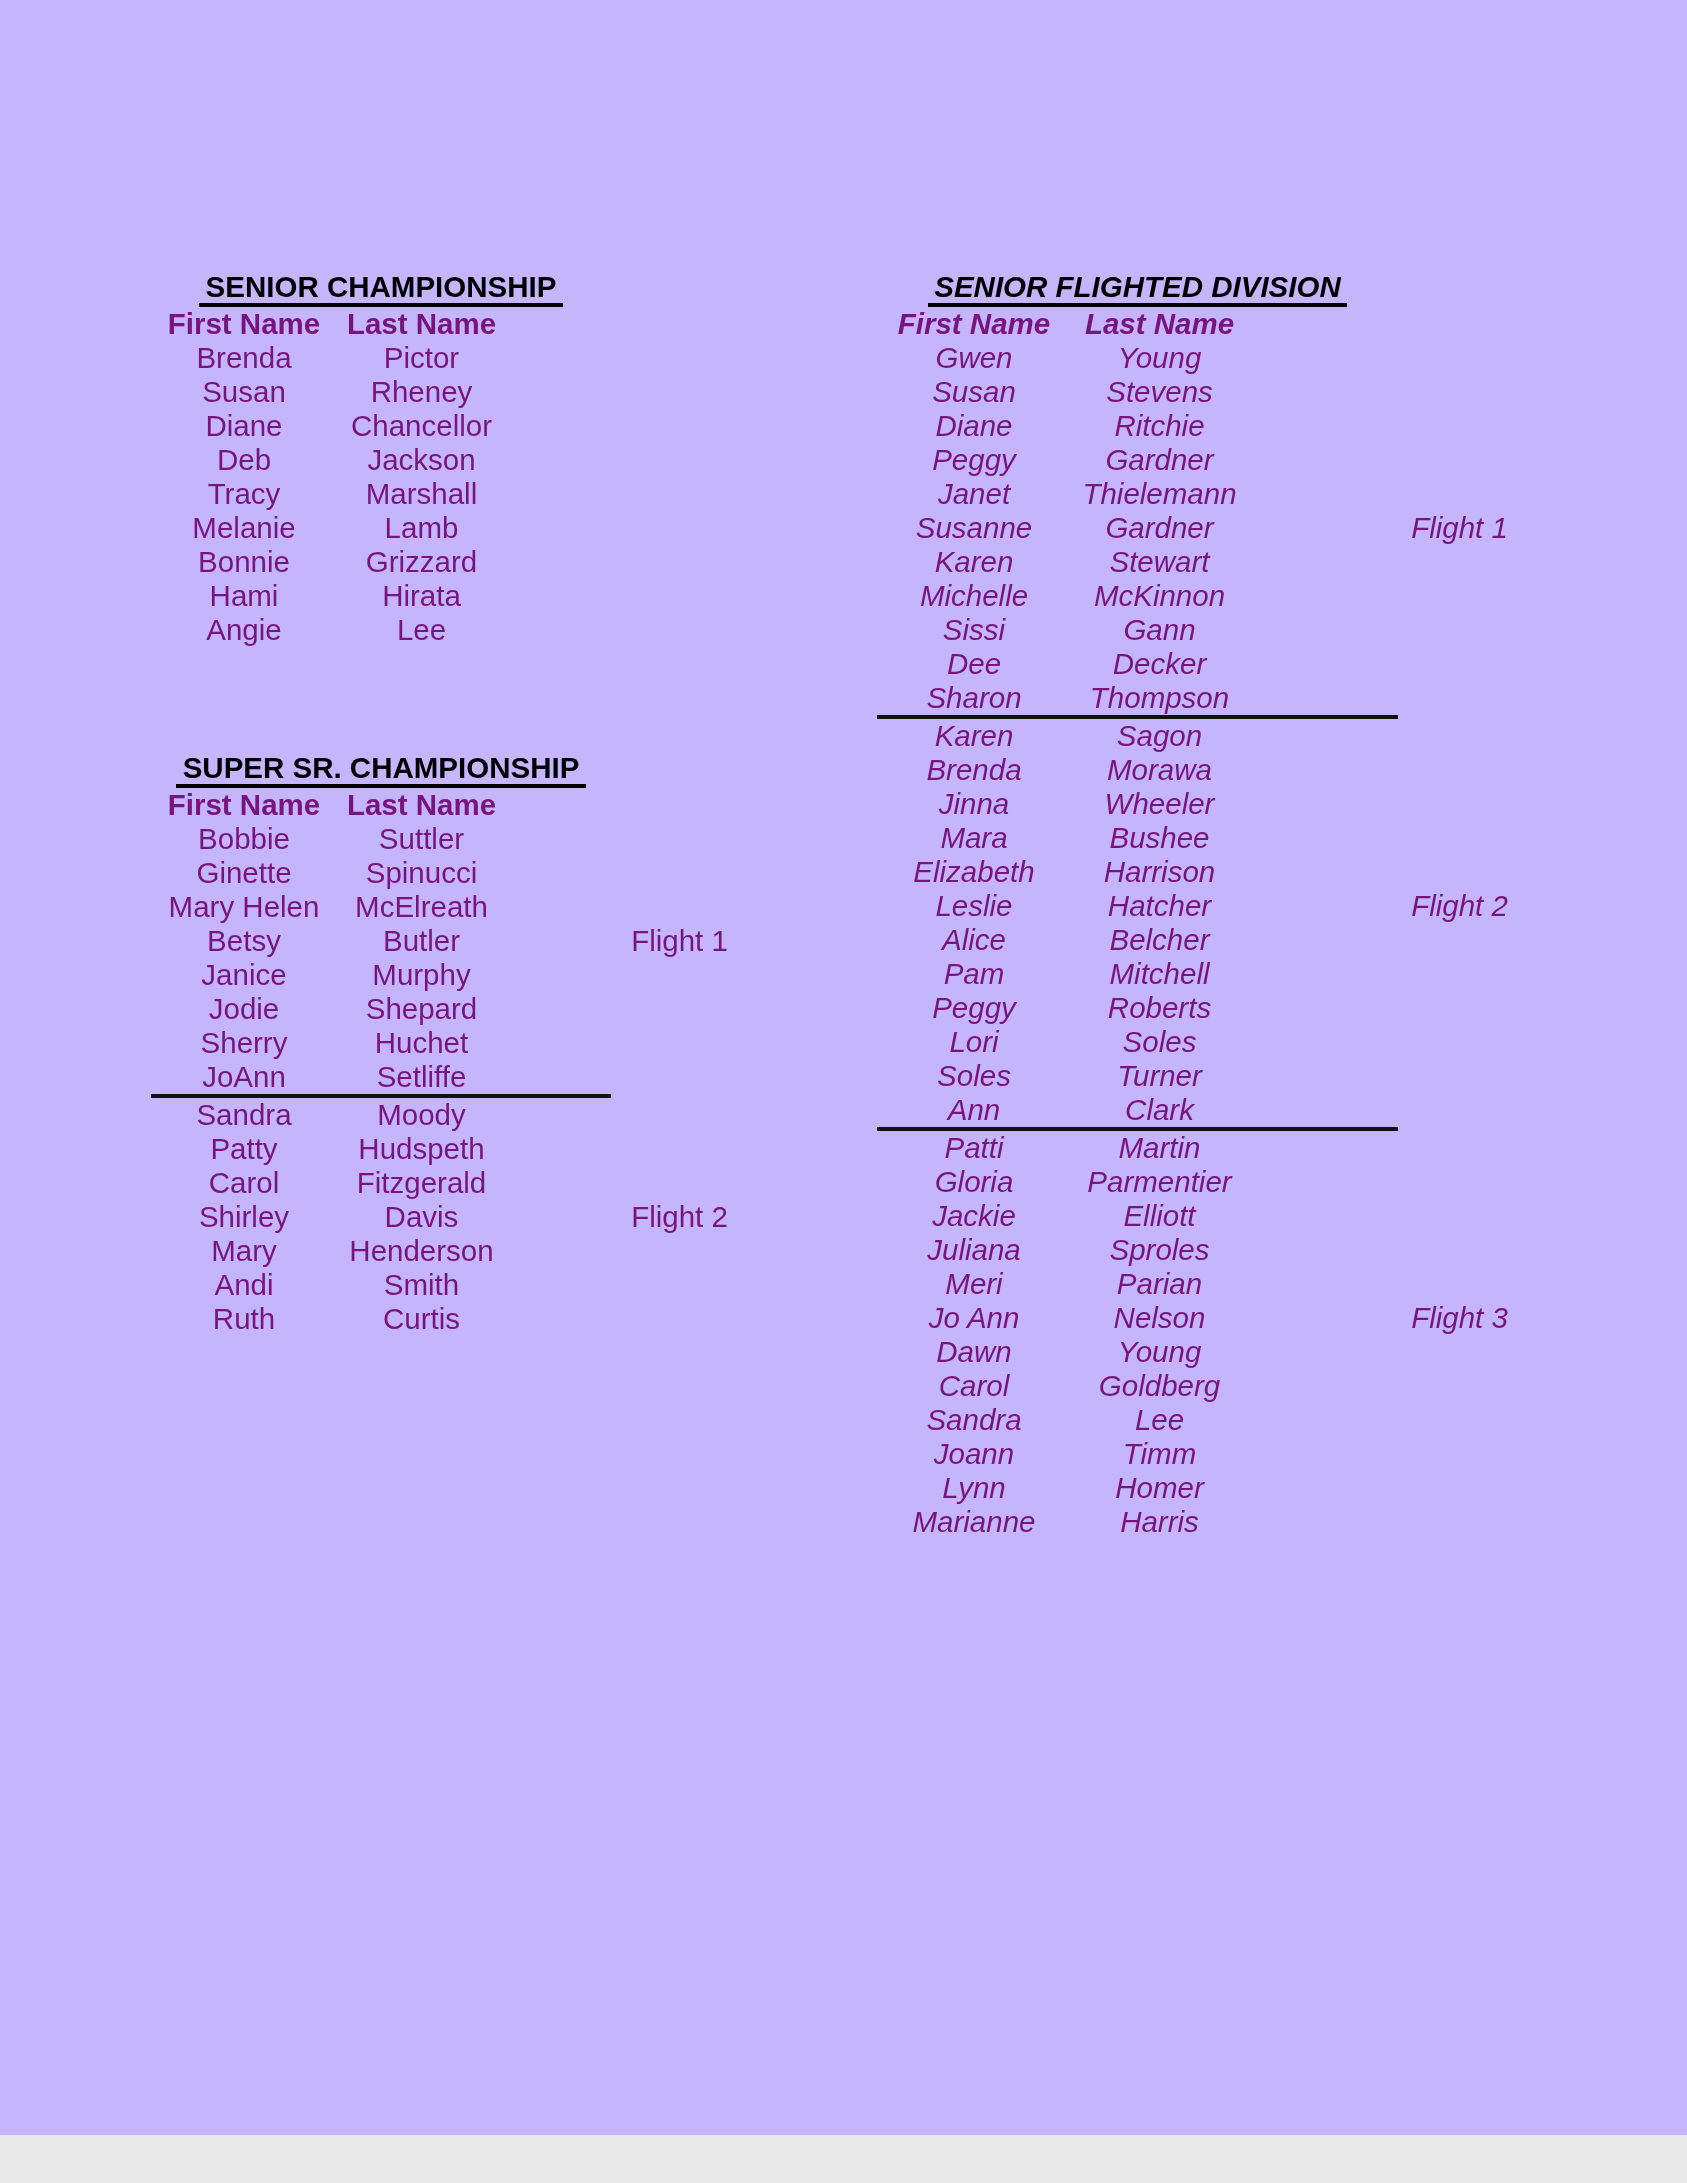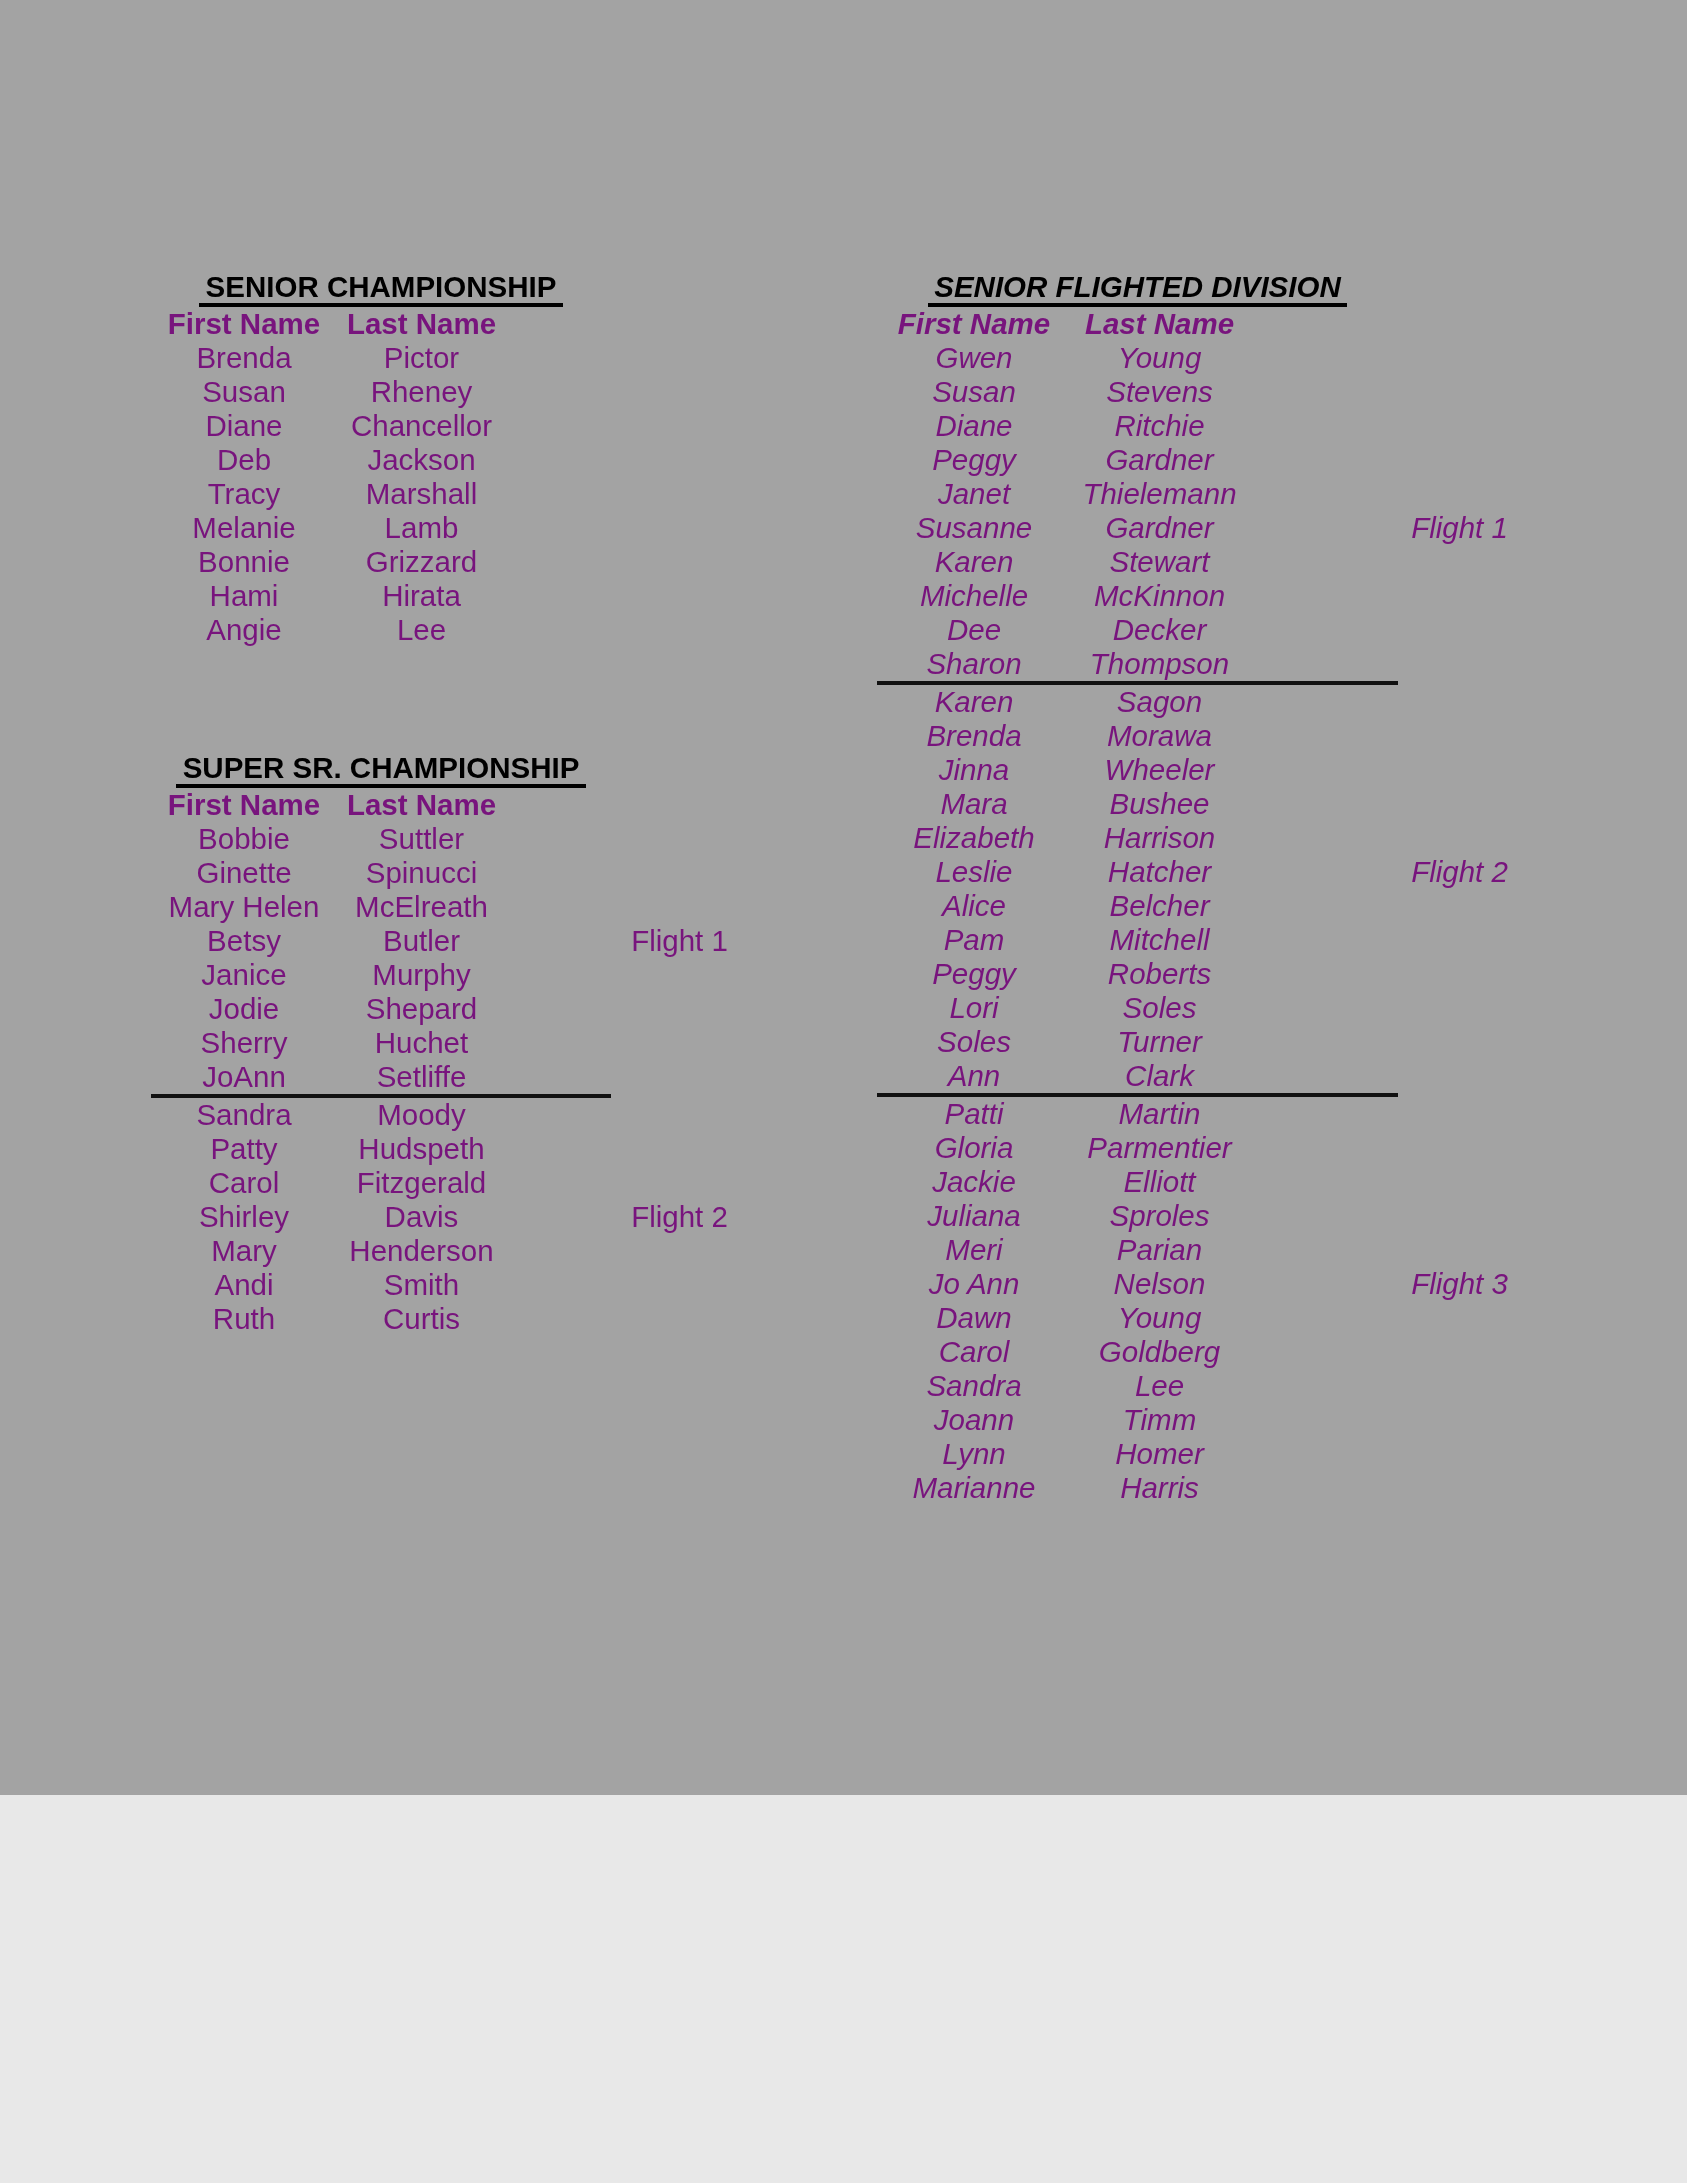--- a/index.html
+++ b/index.html
@@ -1,19 +1,19 @@
 <!DOCTYPE html>
 <html style="font-size:13.5px"><head>
 <meta charset="utf-8">
 <style>
   html,body{margin:0;padding:0;background:#e8e8e8;}
   .page{
     position:relative;
-    width:1687px;height:1795px;
-    background:#a3a3a3;
+    width:1687px;height:2135px;
+    background:#c4b5fd;
     font-family:"Liberation Sans", sans-serif;
     overflow:hidden;
   }
   .section{position:absolute;}
   .sec-senior{left:151px;top:270px;}
   .sec-super{left:151px;top:751px;}
   .sec-flighted{left:877px;top:270px;font-style:italic;}
 
   .sec-title{
     height:37px;line-height:34px;
@@ -244,20 +244,25 @@
           <div class="cell first">Karen</div>
           <div class="cell last">Stewart</div>
           <div class="cell flight"></div>
         </div>
         <div class="row">
           <div class="cell first">Michelle</div>
           <div class="cell last">McKinnon</div>
           <div class="cell flight"></div>
         </div>
         <div class="row">
+          <div class="cell first">Sissi</div>
+          <div class="cell last">Gann</div>
+          <div class="cell flight"></div>
+        </div>
+        <div class="row">
           <div class="cell first">Dee</div>
           <div class="cell last">Decker</div>
           <div class="cell flight"></div>
         </div>
         <div class="row">
           <div class="cell first">Sharon</div>
           <div class="cell last">Thompson</div>
           <div class="cell flight"></div>
         </div>
         <div class="rule"></div>

